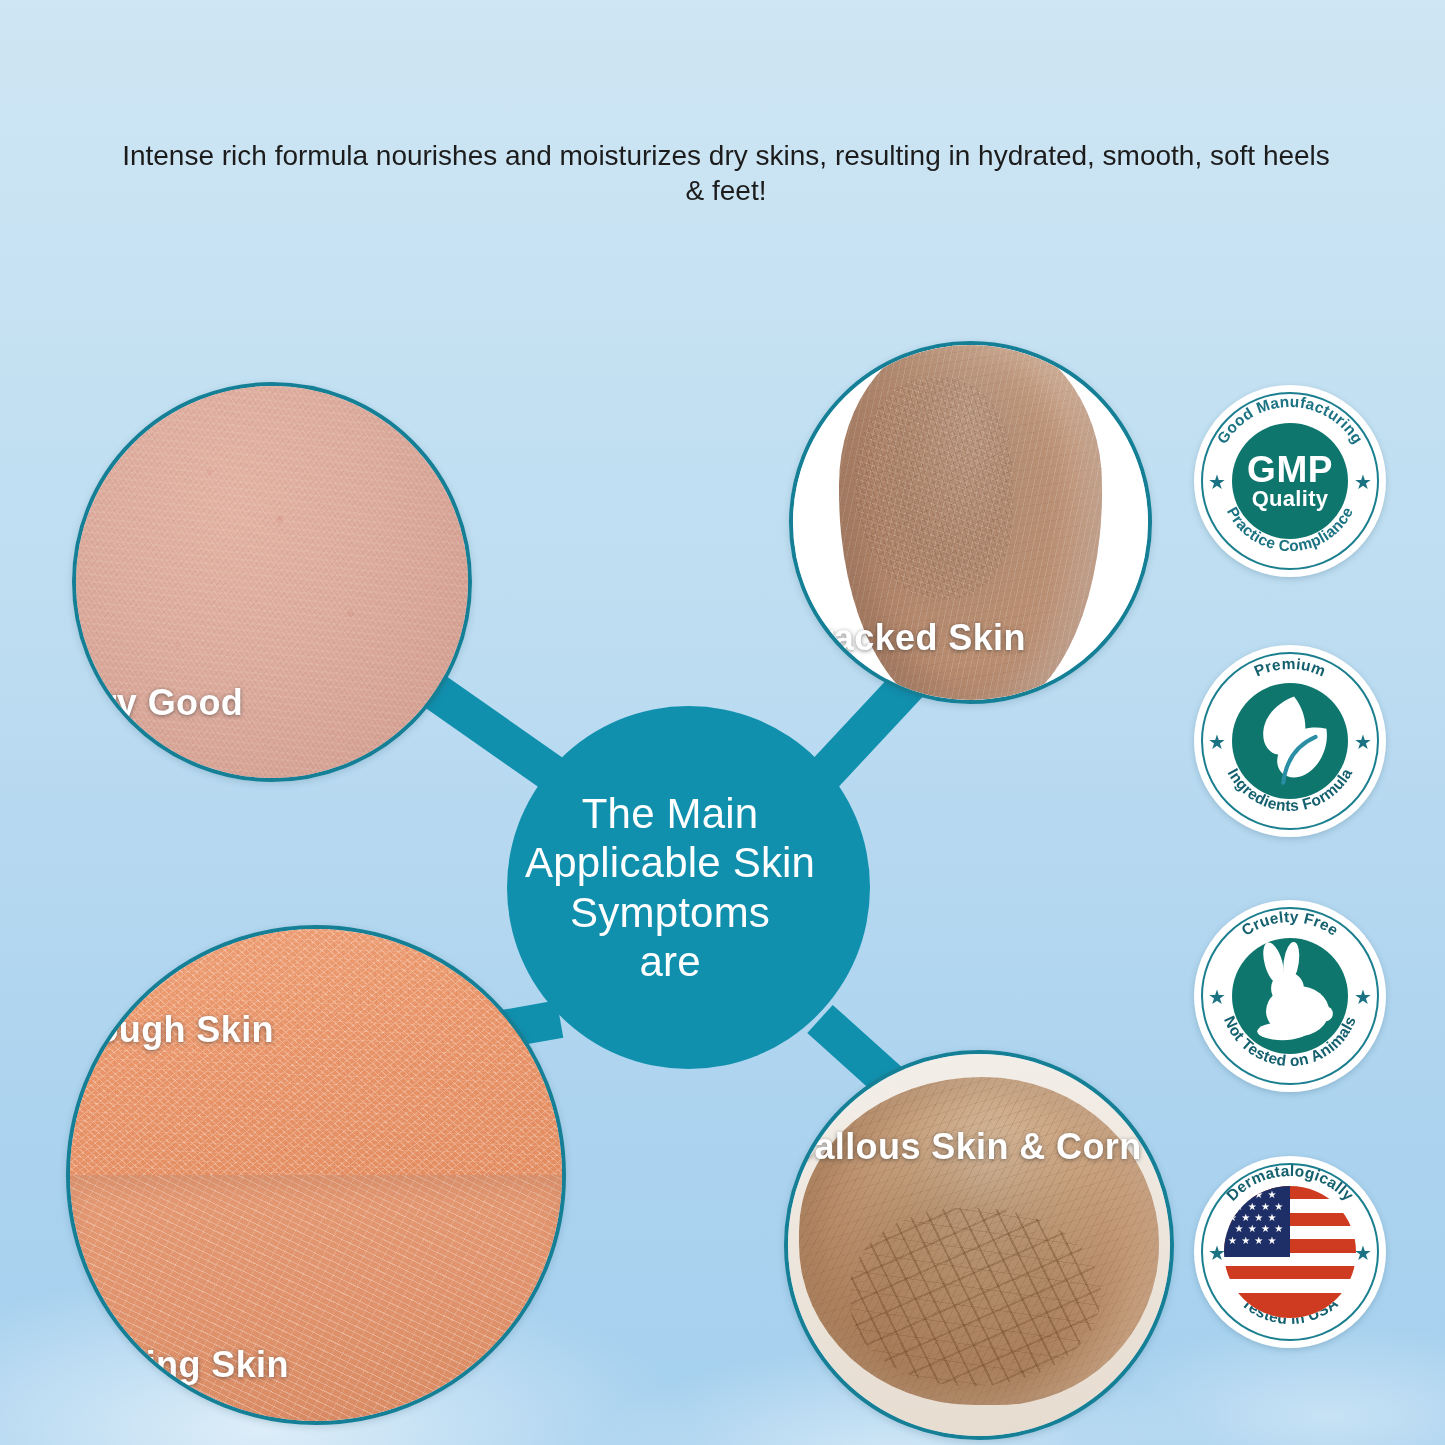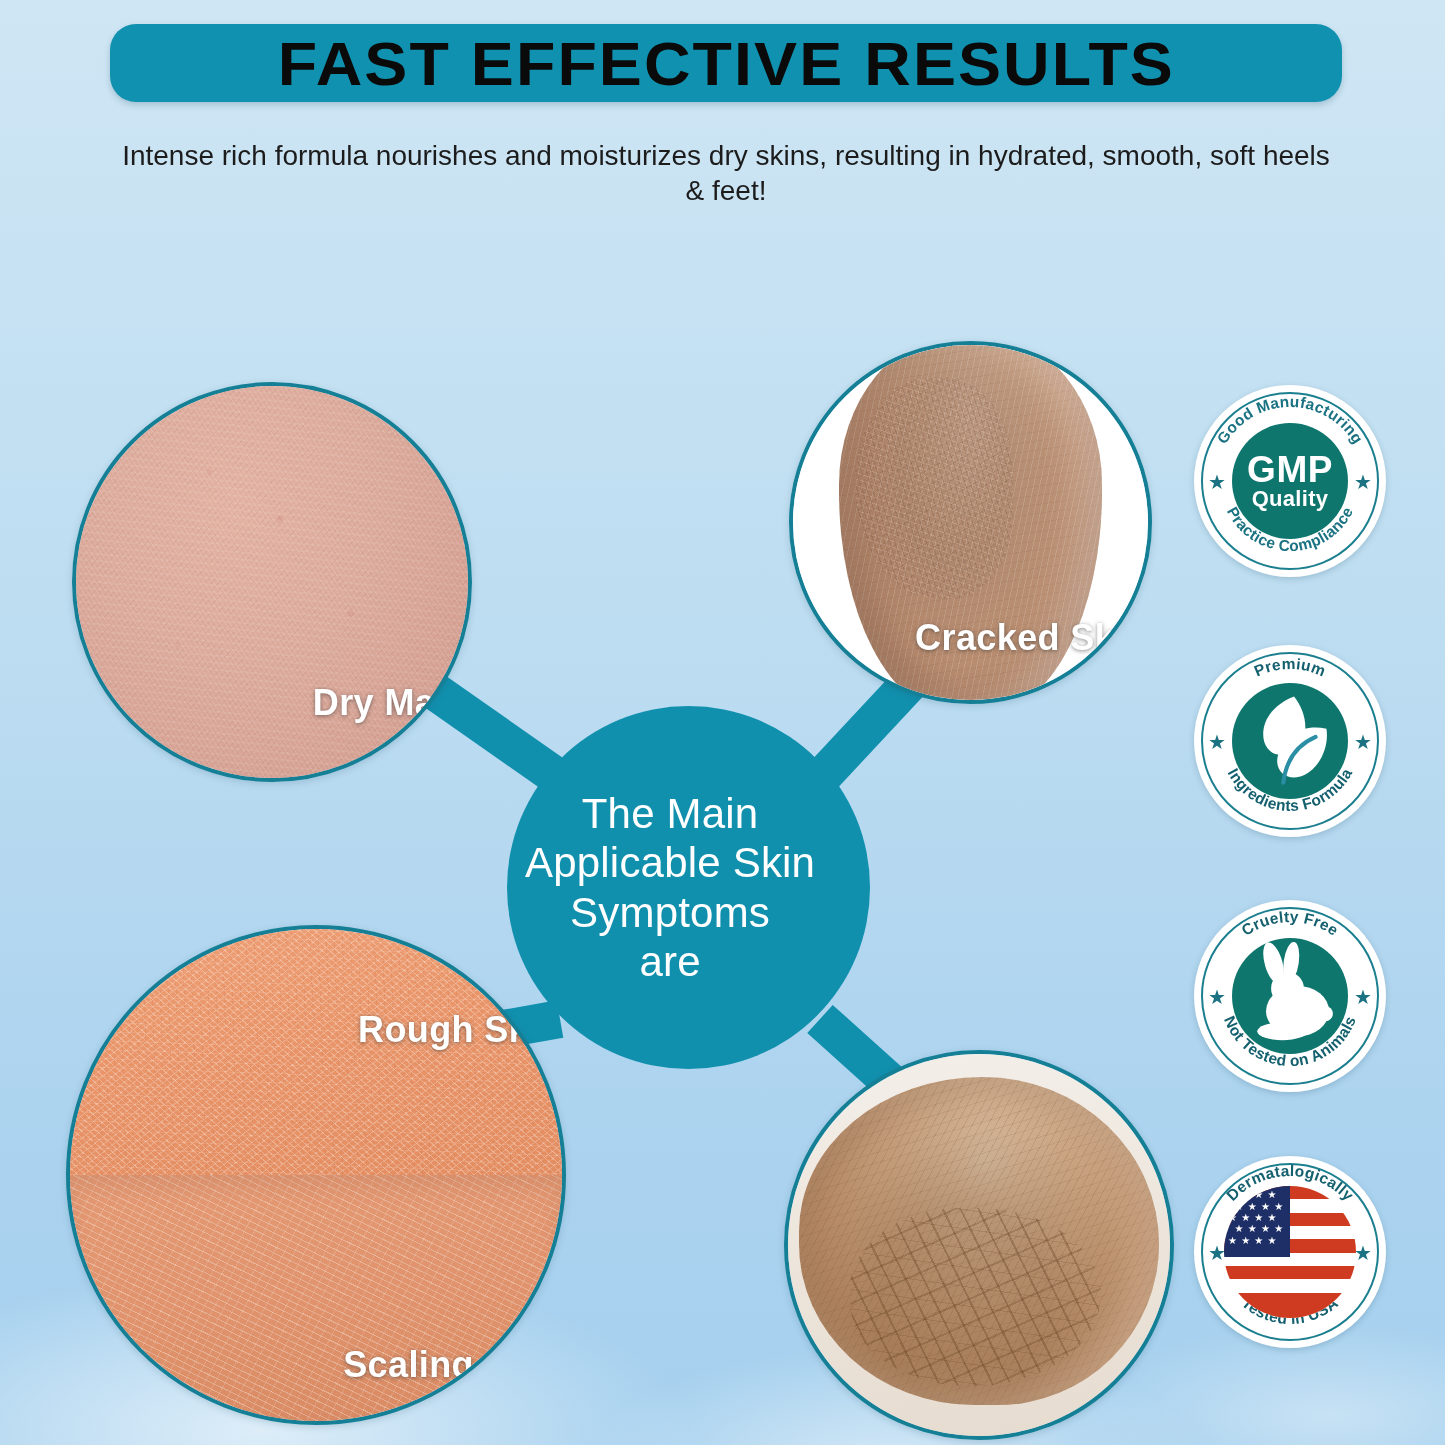--- a/index.html
+++ b/index.html
@@ -77,21 +77,21 @@
     border:4px solid #157f96;
     overflow:hidden;
     z-index:3;
     box-shadow:0 2px 7px rgba(25,70,95,0.18);
   }
   .sym-circle .tex { position:absolute; inset:0; }
 
   .sym-label {
     position:absolute;
     width:100%;
-    text-align:right;
+    text-align:left;
     color:#ffffff;
     font-size:36px;
     font-weight:600;
     letter-spacing:0.4px;
     text-shadow:0 1px 4px rgba(40,40,40,0.55);
     z-index:4;
     pointer-events:none;
   }
 
   
@@ -251,56 +251,54 @@
     position:absolute; color:#ffffff; font-size:10px; line-height:1;
   }
 
   .arc-text.dark { fill:#15606e; }
 </style>
 </head>
 <body>
 
 <div id="page">
 
-  <div class="banner">
-    <div class="banner-text">FAST EFFECTIVE RESULTS</div>
-  </div>
 
   <div class="subtitle">Intense rich formula nourishes and moisturizes dry skins, resulting in hydrated, smooth, soft heels &amp; feet!</div>
 
   <div class="diagram">
 
     <div class="connector" style="left:560px; top:760px; width:210px; height:38px; transform:rotate(-145deg);"></div>
     <div class="connector" style="left:820px; top:760px; width:200px; height:38px; transform:rotate(-47deg);"></div>
     <div class="connector" style="left:560px; top:1000px; width:160px; height:38px; transform:rotate(170deg);"></div>
     <div class="connector" style="left:820px; top:1000px; width:180px; height:38px; transform:rotate(42deg);"></div>
 
     <div class="sym-circle" style="left:72px; top:382px; width:400px; height:400px;">
       <div class="tex tex-dry"></div>
-      <div class="sym-label" style="top:296px;">Dry Main</div>
+      <div class="sym-label" style="top:296px;">Dry Good</div>
     </div>
 
     <div class="sym-circle" style="left:789px; top:341px; width:363px; height:363px;">
       <div class="tex tex-cracked-bg">
         <div class="tex-heel"></div>
       </div>
       <div class="sym-label" style="top:272px;">Cracked Skin</div>
     </div>
 
     <div class="sym-circle" style="left:66px; top:925px; width:500px; height:500px;">
       <div class="tex tex-rough" style="bottom:50%;"></div>
       <div class="tex tex-scaling" style="top:50%;"></div>
       <div class="sym-label" style="top:80px;">Rough Skin</div>
       <div class="sym-label" style="top:415px;">Scaling Skin</div>
     </div>
 
     <div class="sym-circle" style="left:784px; top:1050px; width:390px; height:390px;">
       <div class="tex tex-callous-bg">
         <div class="tex-callus"></div>
       </div>
+      <div class="sym-label" style="top:72px;">Callous Skin &amp; Corn</div>
     </div>
 
     <div class="hub">
       <div class="hub-text">The Main
 Applicable Skin
 Symptoms
 are</div>
     </div>
 
   </div>

